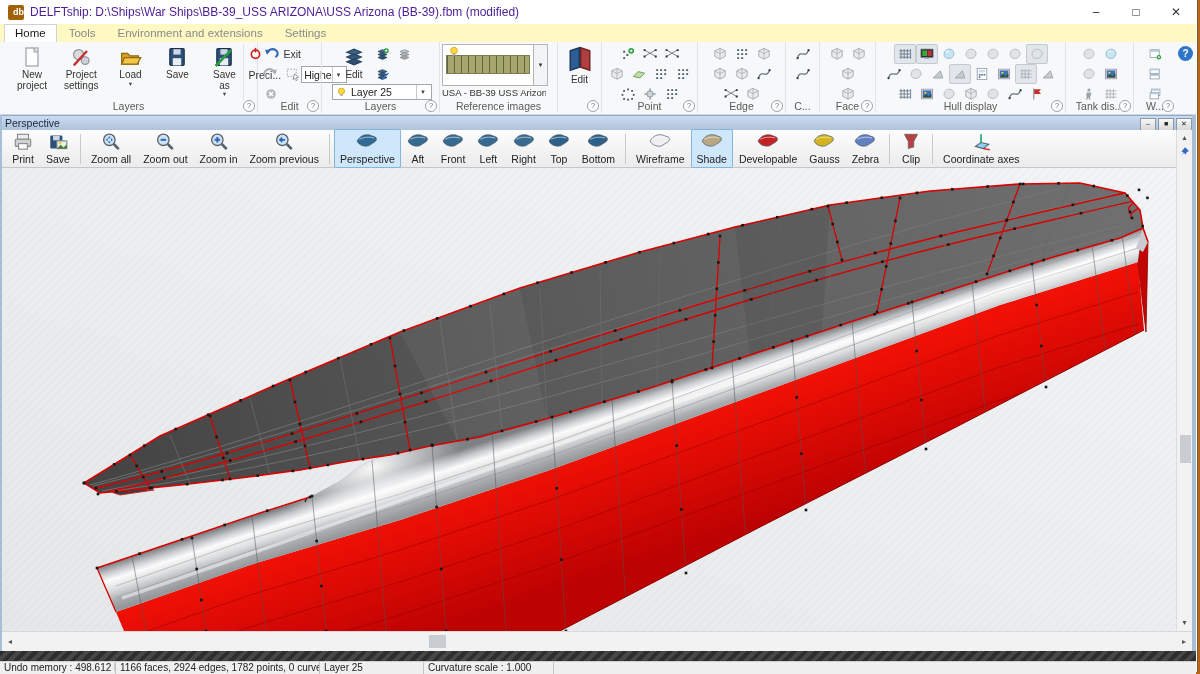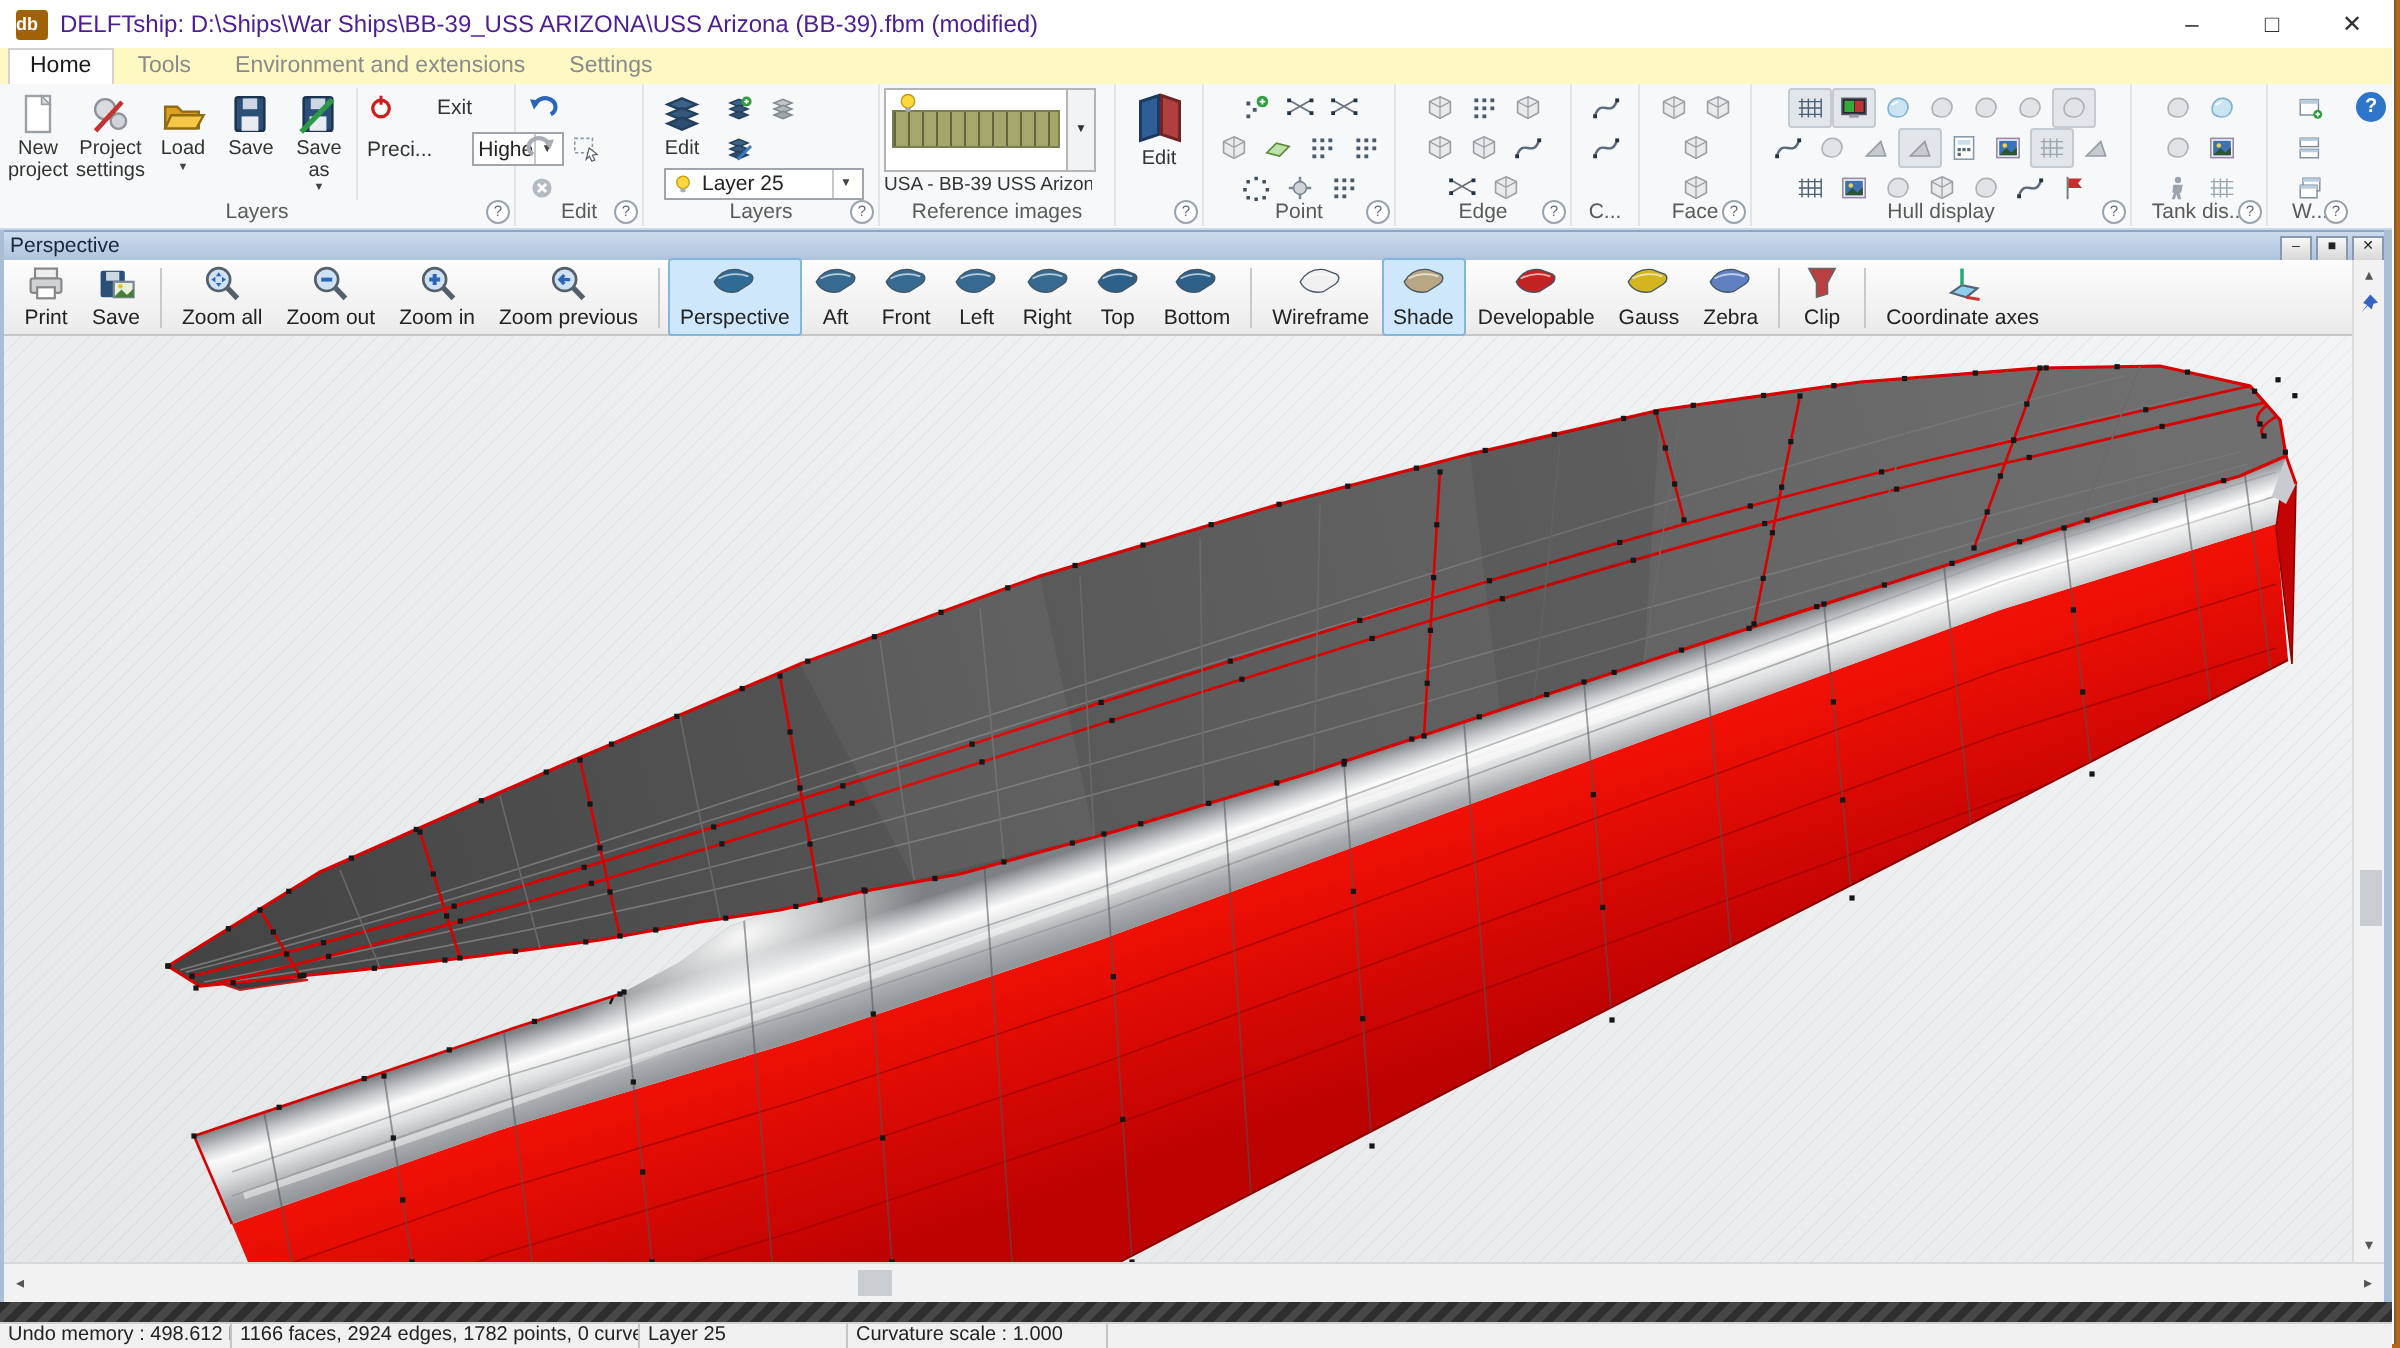--- a/index.html
+++ b/index.html
@@ -1,34 +1,34 @@
 <!DOCTYPE html>
 <html><head>
 <meta charset="utf-8">
 <style>
   html,body{margin:0;padding:0;}
   body{width:1200px;height:674px;overflow:hidden;background:#b96519;font-family:"Liberation Sans",sans-serif;}
   #app{position:absolute;left:0;top:0;width:1197px;height:672px;background:#ffffff;border-right:1px solid #7d5a2e;}
   
   .titlebar{position:absolute;left:0;top:0;width:1196px;height:24px;background:#fff;display:flex;align-items:center;}
-  .appicon{width:16px;height:15px;margin:0 6px 0 8px;background:#a16207;border-radius:2px;color:#fff;font-size:9px;font-weight:bold;text-align:left;line-height:15px;}
+  .appicon{width:16px;height:15px;margin:0 6px 0 8px;background:#a16207;border-radius:2px;color:#fff;font-size:9px;font-weight:bold;text-align:right;line-height:15px;}
   .apptitle{font-size:12px;color:#4c1d95;white-space:nowrap;}
   .winctrls{position:absolute;right:0;top:0;height:24px;display:flex;}
   .wbtn{width:40px;height:24px;text-align:center;line-height:24px;font-size:12px;color:#333;}
   
   .menubar{position:absolute;left:0;top:24px;width:1196px;height:18px;background:#fef9c3;display:flex;align-items:flex-end;padding-left:4px;box-sizing:border-box;}
   .mtab{font-size:11.5px;color:#8a8a8a;padding:2px 10px 3px;margin-right:2px;}
   .mtab.act{color:#1a1a1a;background:#fff;border:1px solid #d2d2d2;border-bottom:none;}
   
   .ribbon{position:absolute;left:0;top:42px;width:1196px;height:72px;background:#f7f8f9;border-bottom:1px solid #ccd8e4;display:flex;}
   .rgroup{position:relative;height:71px;border-right:1px solid #e2e5e8;padding:2px 2px 0;box-sizing:border-box;flex:none;}
   .rlabel{position:absolute;bottom:0;left:0;right:0;height:13px;font-size:10.5px;color:#5a5a5a;text-align:center;line-height:12px;white-space:nowrap;overflow:hidden;}
   .rhelp{position:absolute;right:2px;bottom:1px;width:10px;height:10px;border:1px solid #9aa4ae;border-radius:50%;font-size:7.5px;line-height:9px;color:#667;text-align:center;background:#fff;}
   .rbody{display:flex;height:56px;}
-  .rbtn{width:auto;min-width:30px;max-width:50px;display:flex;flex-direction:column;align-items:center;font-size:10px;line-height:1.05;color:#333;text-align:center;padding:1px 2px;}
+  .rbtn{width:auto;min-width:30px;max-width:50px;display:flex;flex-direction:column;align-items:center;font-size:10px;line-height:1.05;color:#333;text-align:center;padding:1px 2px;margin-left:13px;}
   .rbtn .rlab{margin-top:1px;}
   .rbtn .drop{font-size:5.5px;color:#444;margin-top:1px;}
   .ic{display:inline-flex;align-items:center;justify-content:center;}
   .irow{display:flex;}
   .mini{width:20px;height:18px;display:inline-flex;align-items:center;justify-content:center;border:1px solid transparent;border-radius:2px;}
   .mini.on{background:#e2e6ea;border-color:#c3cad1;}
   .combo{display:flex;align-items:center;border:1px solid #a0a6ac;background:#fff;height:17px;font-size:10.5px;color:#222;padding:0 2px;box-sizing:border-box;}
   .combo .carr{margin-left:auto;font-size:6px;color:#444;border-left:1px solid #c8c8c8;padding:0 3px;align-self:stretch;display:flex;align-items:center;}
   .exitrow{display:flex;align-items:center;font-size:10.5px;color:#333;gap:20px;}
   .refframe{width:90px;height:40px;border:1px solid #b4b4b4;background:#fff;position:relative;overflow:hidden;}

